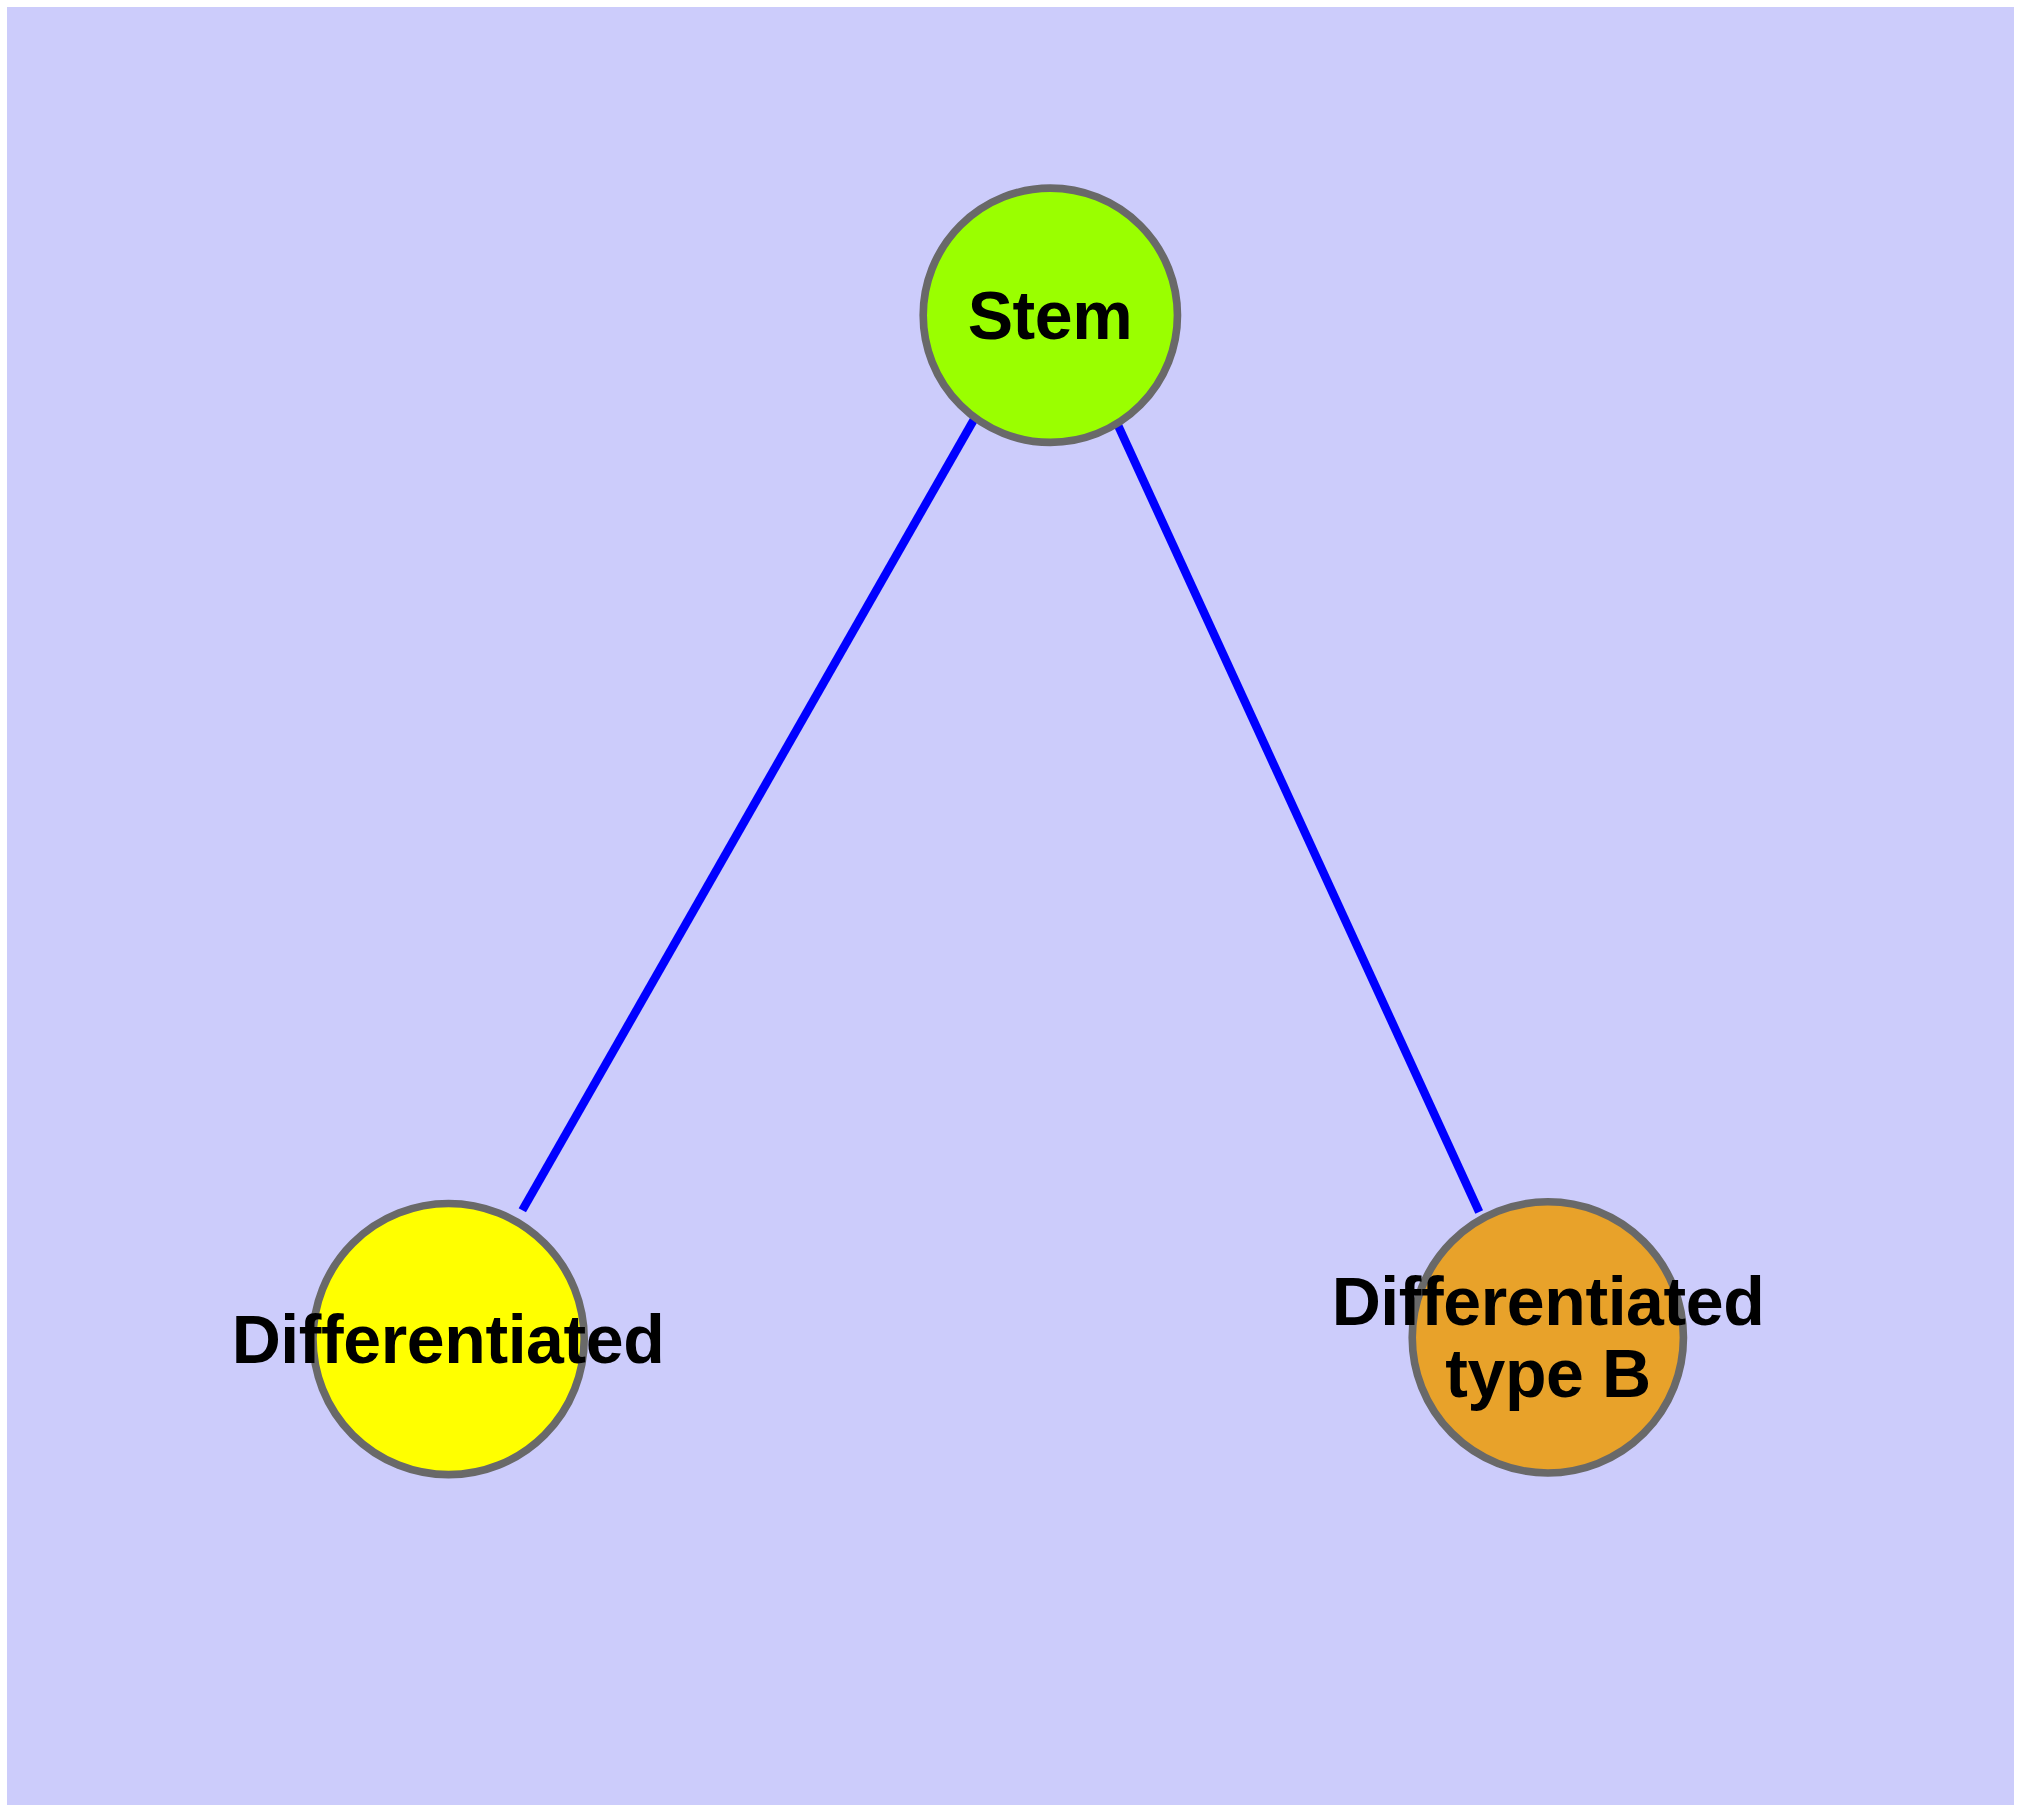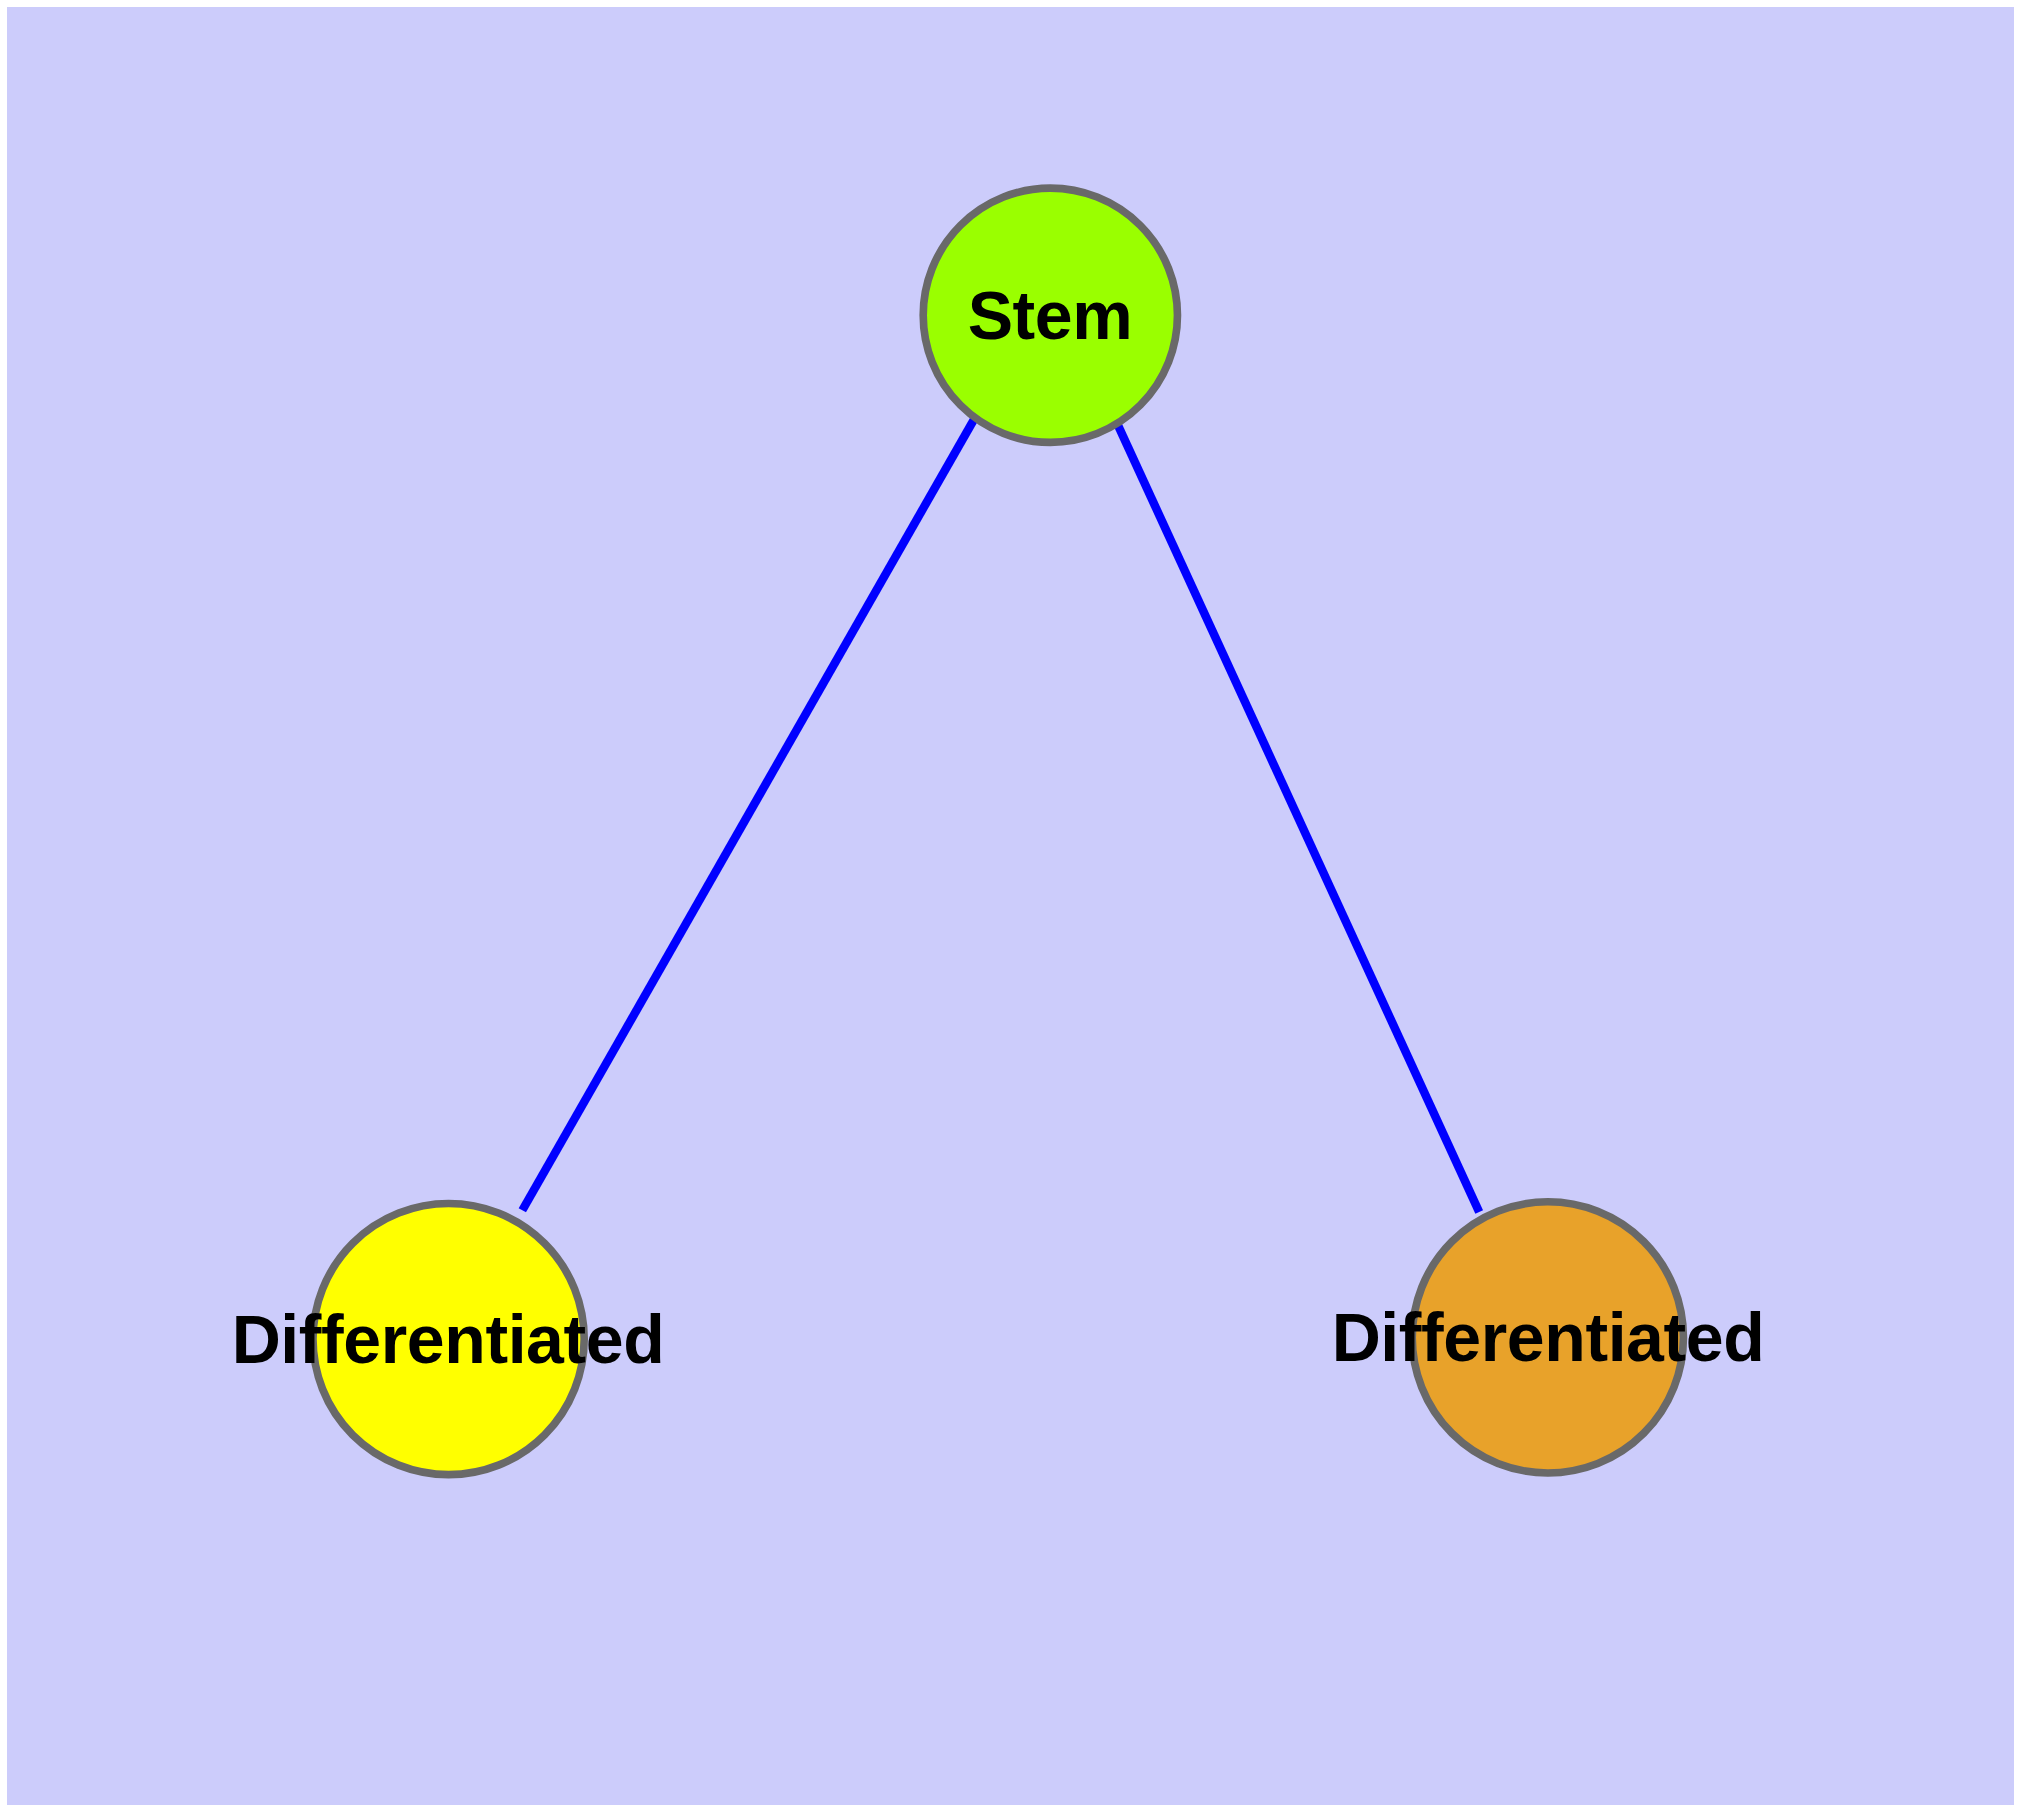--- a/index.html
+++ b/index.html
@@ -74,16 +74,16 @@
       <circle class="node-circle" cx="1239" cy="372" r="150" fill="#9aff00" style="stroke: rgb(105, 105, 105); stroke-width: 9;"></circle>
       <circle class="node-circle" cx="529" cy="1580" r="160" fill="#ffff00" style="stroke: rgb(105, 105, 105); stroke-width: 9;"></circle>
       <circle class="node-circle" cx="1826" cy="1578" r="160" fill="#e8a22a" style="stroke: rgb(105, 105, 105); stroke-width: 9;"></circle>
     </g>
   </svg>
 
   <div class="node-label" style="left: 1050px; top: 315px; color: rgb(0, 0, 0); font-size: 68px;">Stem</div>
 
   <div class="node-label" style="left: 448px; top: 1339px; color: rgb(0, 0, 0); font-size: 68px;"><span>Differentiated</span><br></div>
 
-  <div class="node-label" style="left: 1548px; top: 1337px; color: rgb(0, 0, 0); font-size: 68px;"><span>Differentiated</span><br></div>
+  <div class="node-label" style="left: 1548px; top: 1337px; color: rgb(0, 0, 0); font-size: 68px;"><span>Differentiated</span><br><span>type B</span></div>
 
 </div>
 
 
 </body></html>

